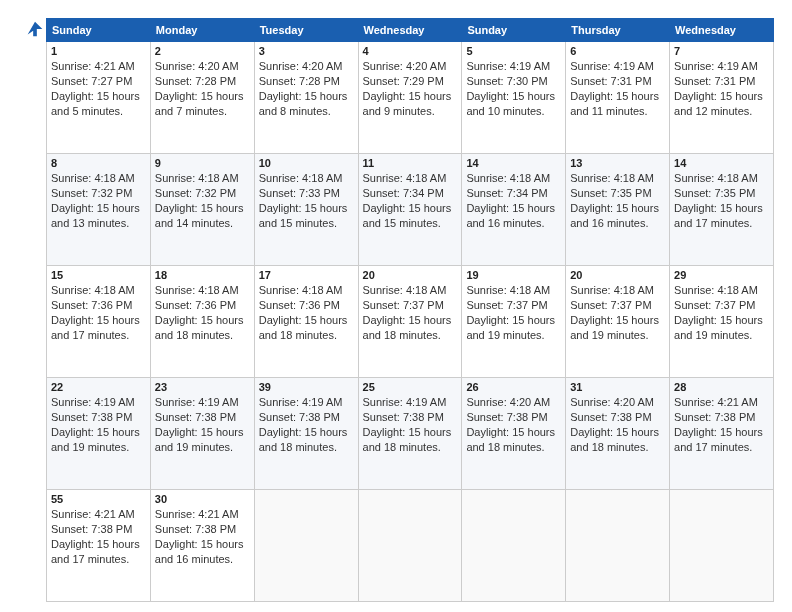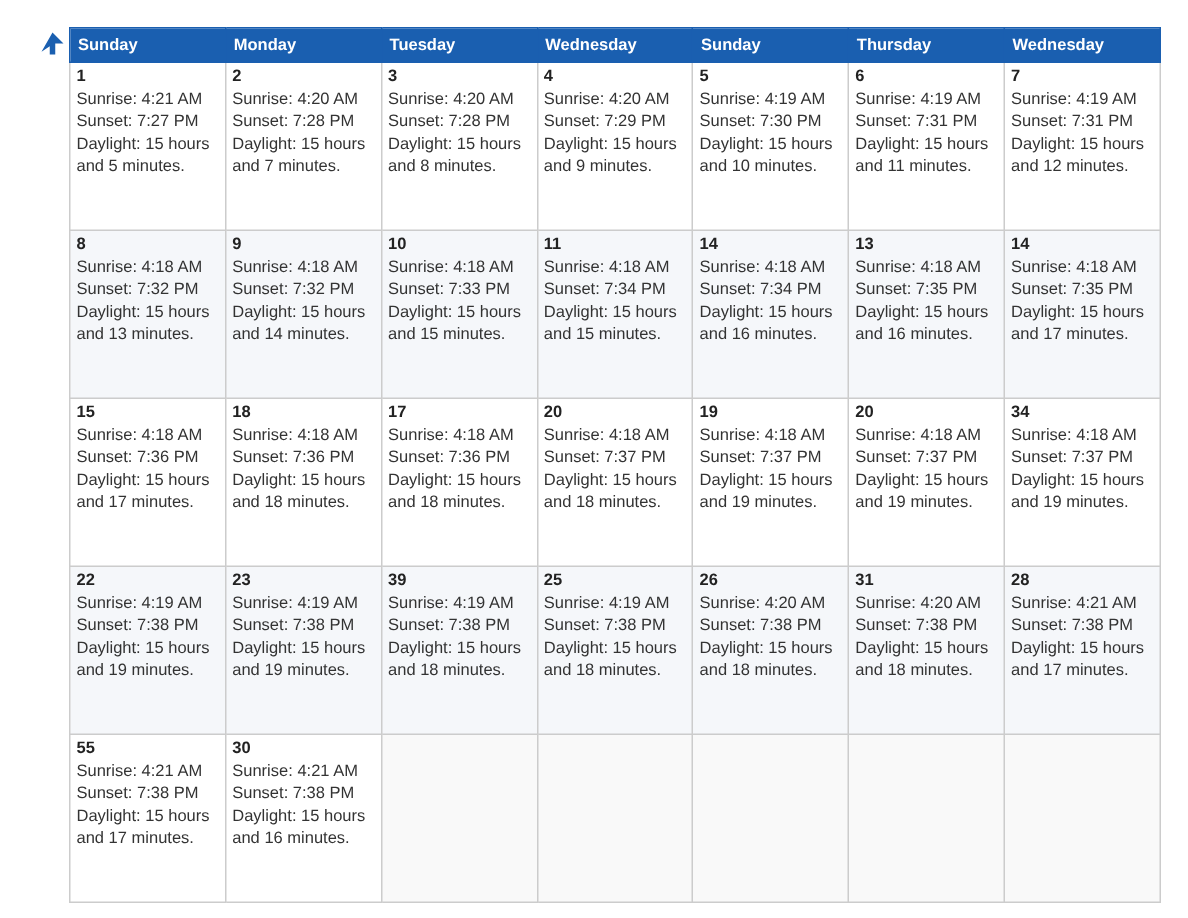--- a/index.html
+++ b/index.html
@@ -207,21 +207,21 @@
       </td>
           <td>
         <span class="day-num">19</span>
         <span class="day-info">Sunrise: 4:18 AM<br>Sunset: 7:37 PM<br>Daylight: 15 hours and 19 minutes.</span>
       </td>
           <td>
         <span class="day-num">20</span>
         <span class="day-info">Sunrise: 4:18 AM<br>Sunset: 7:37 PM<br>Daylight: 15 hours and 19 minutes.</span>
       </td>
           <td>
-        <span class="day-num">34</span>
+        <span class="day-num">29</span>
         <span class="day-info">Sunrise: 4:18 AM<br>Sunset: 7:37 PM<br>Daylight: 15 hours and 19 minutes.</span>
       </td>
         </tr>
         <tr>
           <td>
         <span class="day-num">22</span>
         <span class="day-info">Sunrise: 4:19 AM<br>Sunset: 7:38 PM<br>Daylight: 15 hours and 19 minutes.</span>
       </td>
           <td>
         <span class="day-num">23</span>

